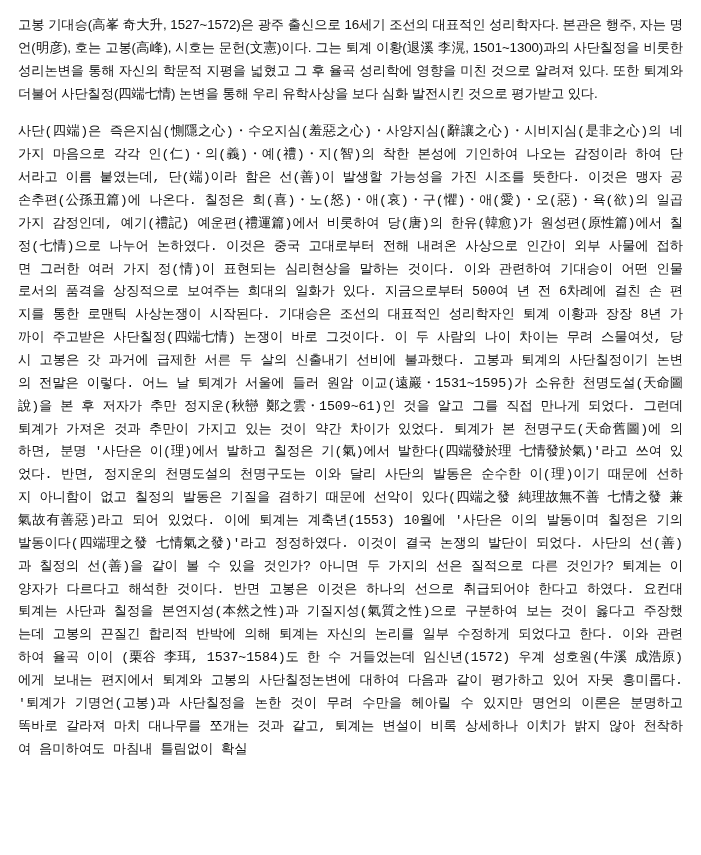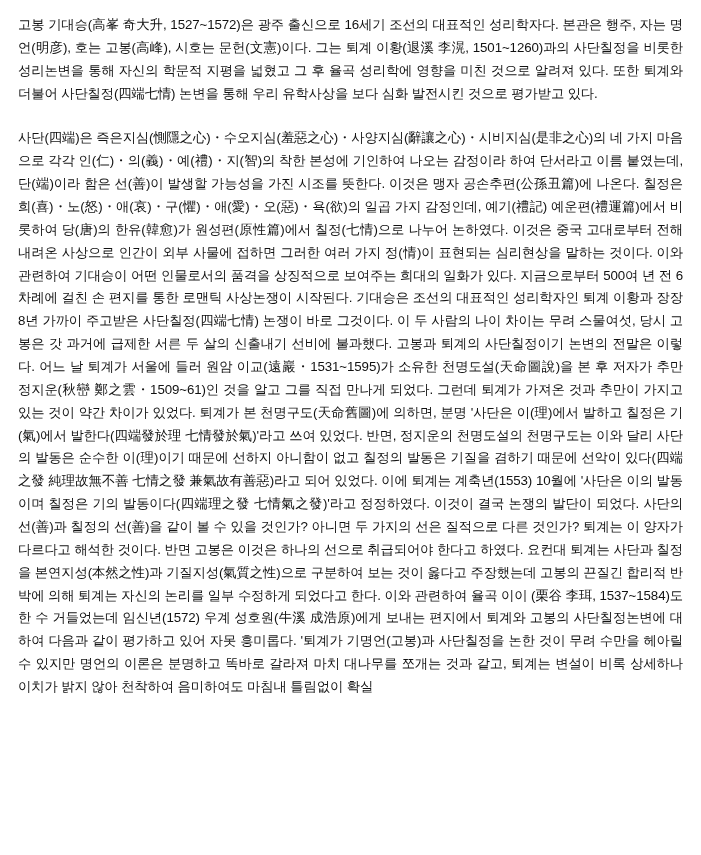--- a/index.html
+++ b/index.html
@@ -24,22 +24,23 @@
     font-size: 13.3px;
     line-height: 1.72;
     text-align: justify;
     text-justify: inter-character;
     word-break: break-all;
     margin: 0;
     letter-spacing: -0.1px;
     color: #111111;
   }
   .para + .para {
-    margin-top: 22px;
+    margin-top: 16px;
+    font-family: Liberation Mono, monospace;
   }
 </style>
 </head>
 <body>
 
 <div class="page">
-  <p class="para">고봉 기대승(高峯 奇大升, 1527~1572)은 광주 출신으로 16세기 조선의 대표적인 성리학자다. 본관은 행주, 자는 명언(明彦), 호는 고봉(高峰), 시호는 문헌(文憲)이다. 그는 퇴계 이황(退溪 李滉, 1501~1260)과의 사단칠정을 비롯한 성리논변을 통해 자신의 학문적 지평을 넓혔고 그 후 율곡 성리학에 영향을 미친 것으로 알려져 있다. 또한 퇴계와 더불어 사단칠정(四端七情) 논변을 통해 우리 유학사상을 보다 심화 발전시킨 것으로 평가받고 있다.</p>
+  <p class="para">고봉 기대승(高峯 奇大升, 1527~1572)은 광주 출신으로 16세기 조선의 대표적인 성리학자다. 본관은 행주, 자는 명언(明彦), 호는 고봉(高峰), 시호는 문헌(文憲)이다. 그는 퇴계 이황(退溪 李滉, 1501~1300)과의 사단칠정을 비롯한 성리논변을 통해 자신의 학문적 지평을 넓혔고 그 후 율곡 성리학에 영향을 미친 것으로 알려져 있다. 또한 퇴계와 더불어 사단칠정(四端七情) 논변을 통해 우리 유학사상을 보다 심화 발전시킨 것으로 평가받고 있다.</p>
   <p class="para">사단(四端)은  즉은지심(惻隱之心)・수오지심(羞惡之心)・사양지심(辭讓之心)・시비지심(是非之心)의 네 가지 마음으로 각각 인(仁)・의(義)・예(禮)・지(智)의 착한 본성에 기인하여 나오는 감정이라 하여 단서라고 이름 붙였는데, 단(端)이라 함은 선(善)이 발생할 가능성을 가진 시조를 뜻한다. 이것은 맹자 공손추편(公孫丑篇)에 나온다. 칠정은 희(喜)・노(怒)・애(哀)・구(懼)・애(愛)・오(惡)・욕(欲)의 일곱 가지 감정인데, 예기(禮記) 예운편(禮運篇)에서 비롯하여 당(唐)의 한유(韓愈)가 원성편(原性篇)에서 칠정(七情)으로 나누어 논하였다. 이것은 중국 고대로부터 전해 내려온 사상으로 인간이 외부 사물에 접하면 그러한 여러 가지 정(情)이 표현되는 심리현상을 말하는 것이다. 이와 관련하여 기대승이 어떤 인물로서의 품격을 상징적으로 보여주는 희대의 일화가 있다. 지금으로부터 500여 년 전 6차례에 걸친 손 편지를 통한 로맨틱 사상논쟁이 시작된다. 기대승은 조선의 대표적인 성리학자인 퇴계 이황과 장장 8년 가까이 주고받은 사단칠정(四端七情) 논쟁이 바로 그것이다. 이 두 사람의 나이 차이는 무려 스물여섯, 당시 고봉은 갓 과거에 급제한 서른 두 살의 신출내기 선비에 불과했다. 고봉과 퇴계의 사단칠정이기 논변의 전말은 이렇다. 어느 날 퇴계가 서울에 들러 원암 이교(遠巖・1531~1595)가 소유한 천명도설(天命圖說)을 본 후 저자가 추만 정지운(秋巒 鄭之雲・1509~61)인 것을 알고 그를 직접 만나게 되었다. 그런데 퇴계가 가져온 것과 추만이 가지고 있는 것이 약간 차이가 있었다. 퇴계가 본 천명구도(天命舊圖)에 의하면, 분명 '사단은 이(理)에서 발하고 칠정은 기(氣)에서 발한다(四端發於理 七情發於氣)'라고 쓰여 있었다. 반면, 정지운의 천명도설의 천명구도는 이와 달리 사단의 발동은 순수한 이(理)이기 때문에 선하지 아니함이 없고 칠정의 발동은 기질을 겸하기 때문에 선악이 있다(四端之發 純理故無不善 七情之發 兼氣故有善惡)라고 되어 있었다. 이에 퇴계는 계축년(1553) 10월에 '사단은 이의 발동이며 칠정은 기의 발동이다(四端理之發 七情氣之發)'라고 정정하였다. 이것이 결국 논쟁의 발단이 되었다. 사단의 선(善)과 칠정의 선(善)을 같이 볼 수 있을 것인가? 아니면 두 가지의 선은 질적으로 다른 것인가? 퇴계는 이 양자가 다르다고 해석한 것이다. 반면 고봉은 이것은 하나의 선으로 취급되어야 한다고 하였다. 요컨대 퇴계는 사단과 칠정을 본연지성(本然之性)과 기질지성(氣質之性)으로 구분하여 보는 것이 옳다고 주장했는데 고봉의 끈질긴 합리적 반박에 의해 퇴계는 자신의 논리를 일부 수정하게 되었다고 한다. 이와 관련하여 율곡 이이 (栗谷 李珥, 1537~1584)도 한 수 거들었는데 임신년(1572) 우계 성호원(牛溪 成浩原)에게 보내는 편지에서 퇴계와 고봉의 사단칠정논변에 대하여 다음과 같이 평가하고 있어 자못 흥미롭다. '퇴계가 기명언(고봉)과 사단칠정을 논한 것이 무려 수만을 헤아릴 수 있지만 명언의 이론은 분명하고 똑바로 갈라져 마치 대나무를 쪼개는 것과 같고, 퇴계는 변설이 비록 상세하나 이치가 밝지 않아 천착하여 음미하여도 마침내 틀림없이 확실</p>
 </div>
 
 </body></html>

